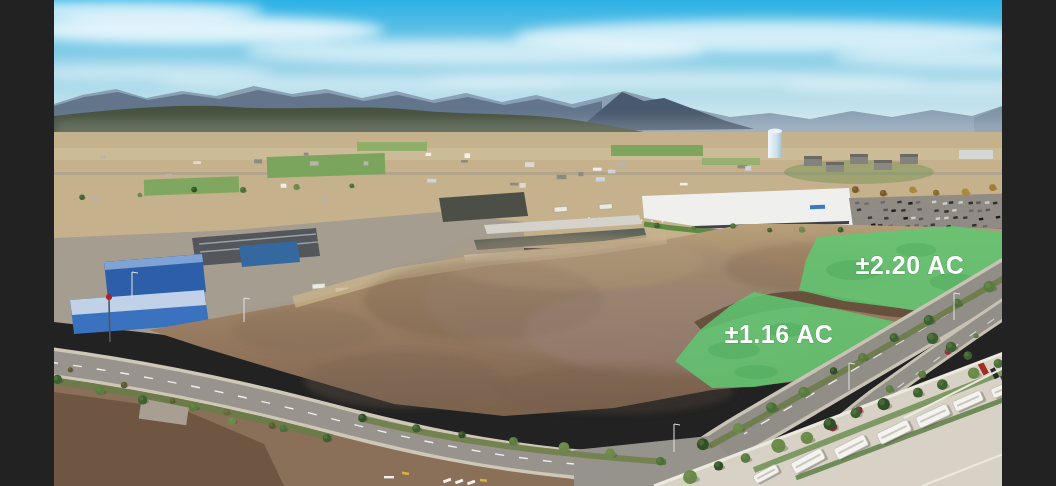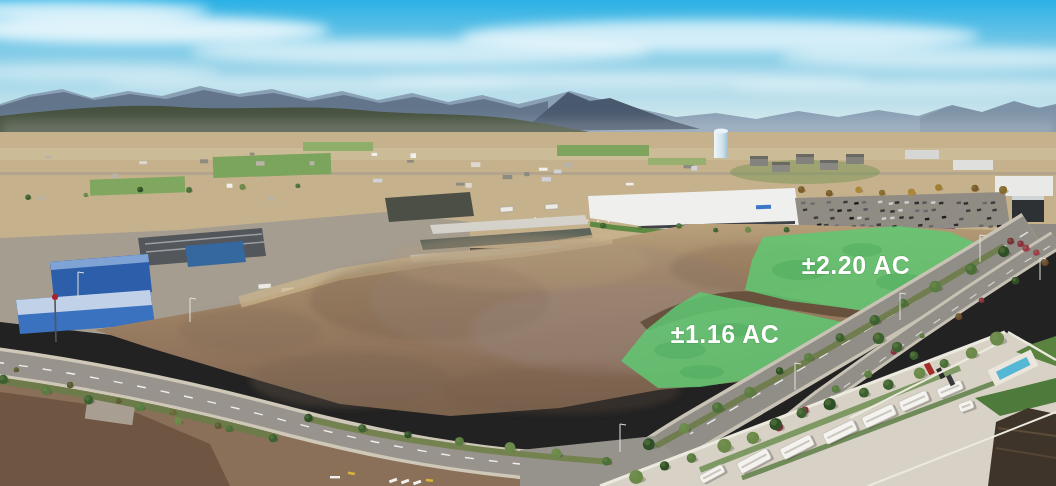--- a/index.html
+++ b/index.html
@@ -1,16 +1,16 @@
 <!DOCTYPE html>
 <html><head>
 <meta charset="utf-8">
 <style>
   html,body{margin:0;padding:0;background:#222;}
-  .stage{position:relative;width:1056px;height:486px;overflow:hidden;margin:0 auto;
+  .stage{position:relative;width:948px;height:486px;overflow:hidden;margin:0 auto;
          font-family:"Liberation Sans", sans-serif;}
   .stage svg{display:block;width:1056px;height:486px;}
   .parcel-label{font-family:"Liberation Sans","DejaVu Sans",sans-serif;font-weight:700;
                 font-size:25px;letter-spacing:.5px;paint-order:stroke;
                 stroke:rgba(30,90,40,.25);stroke-width:1px;}
 </style>
 </head>
 <body>
 
 <div class="stage">

